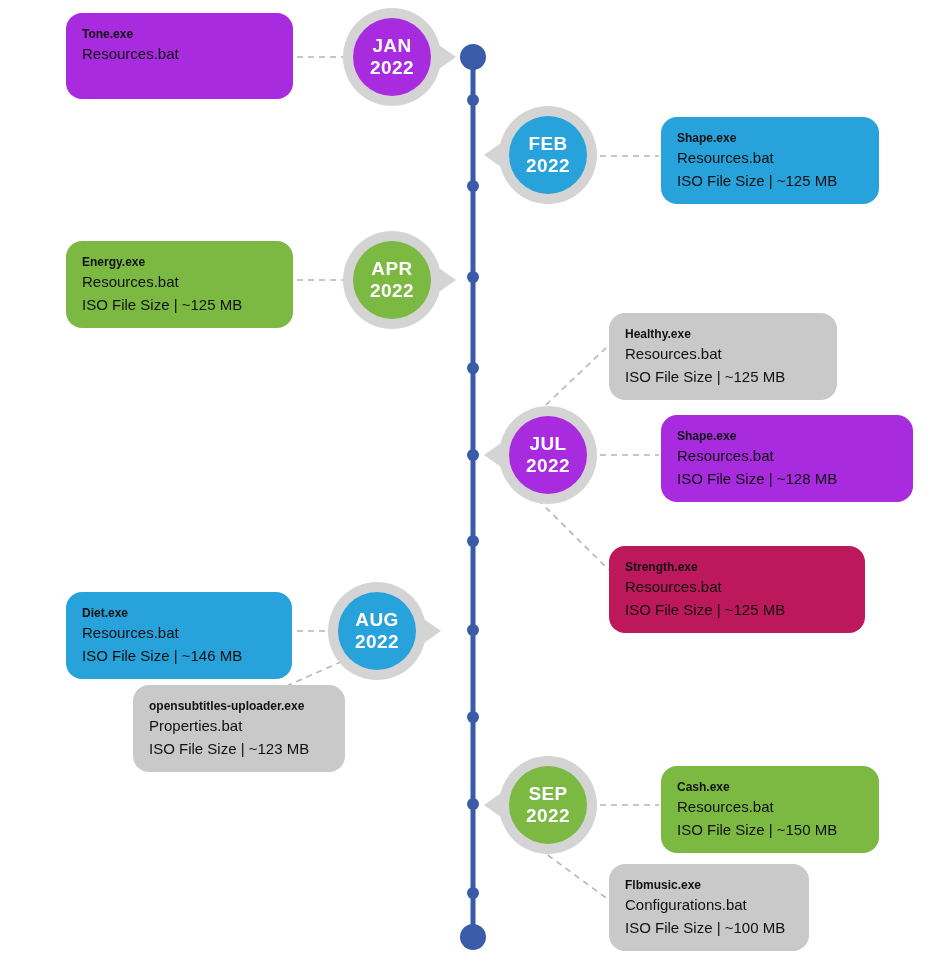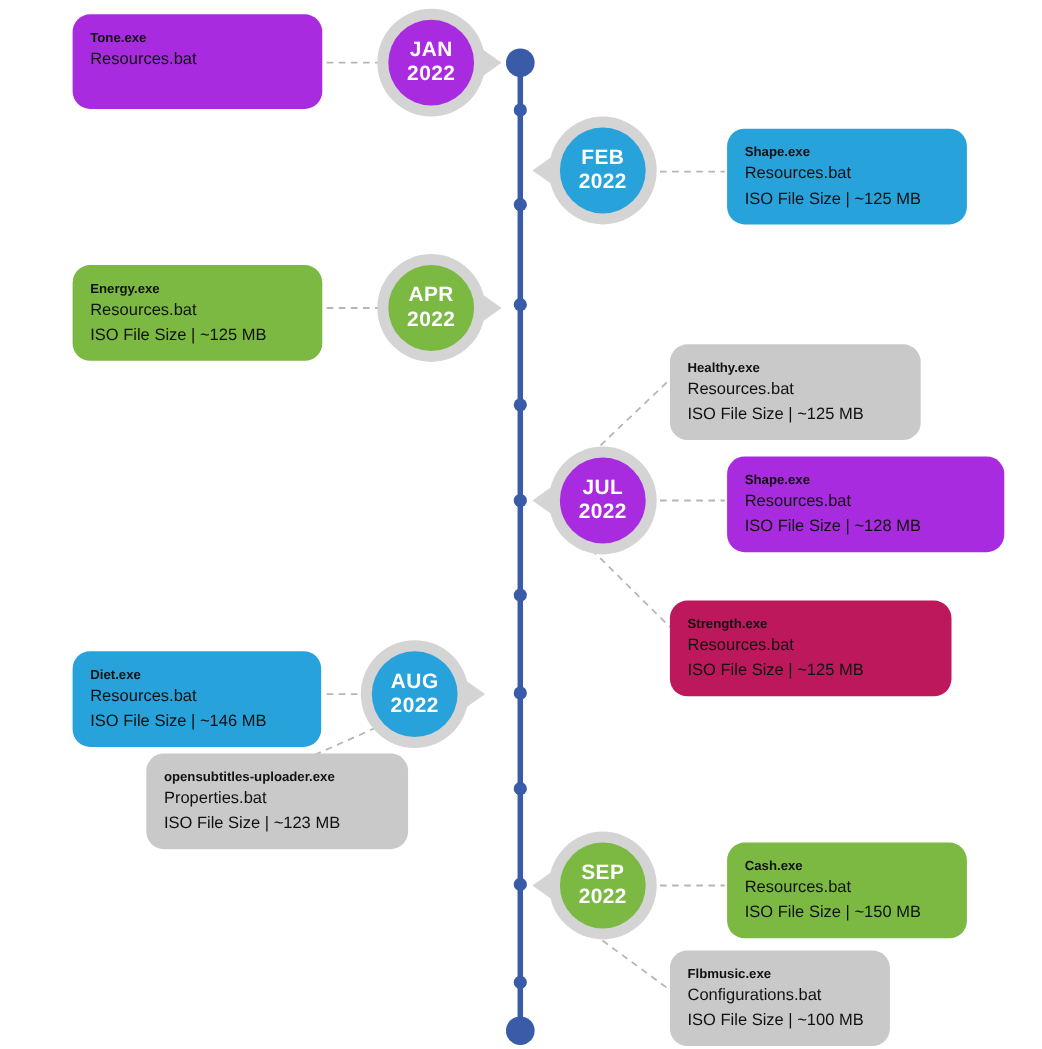--- a/index.html
+++ b/index.html
@@ -188,21 +188,21 @@
         <div class="node-inner" style="background: rgb(168, 43, 224);">
           <span class="node-month">JUL</span>
           <span class="node-year">2022</span>
         </div>
       </div>
       <div class="card" style="left: 66px; top: 592px; width: 226px; min-height: 78px; background: rgb(39, 162, 219);">
         <div class="card-title">Diet.exe</div>
         <div class="card-sub">Resources.bat</div>
         <div class="card-size">ISO File Size | ~146 MB</div>
       </div>
-      <div class="card" style="left: 133px; top: 685px; width: 238px; min-height: 78px; background: rgb(201, 201, 201);">
+      <div class="card" style="left: 133px; top: 685px; width: 212px; min-height: 78px; background: rgb(201, 201, 201);">
         <div class="card-title">opensubtitles-uploader.exe</div>
         <div class="card-sub">Properties.bat</div>
         <div class="card-size">ISO File Size | ~123 MB</div>
       </div>
       <div class="node" style="left: 328px; top: 582px;">
         <div class="node-tail"></div>
         <div class="node-inner" style="background: rgb(39, 162, 219);">
           <span class="node-month">AUG</span>
           <span class="node-year">2022</span>
         </div>

